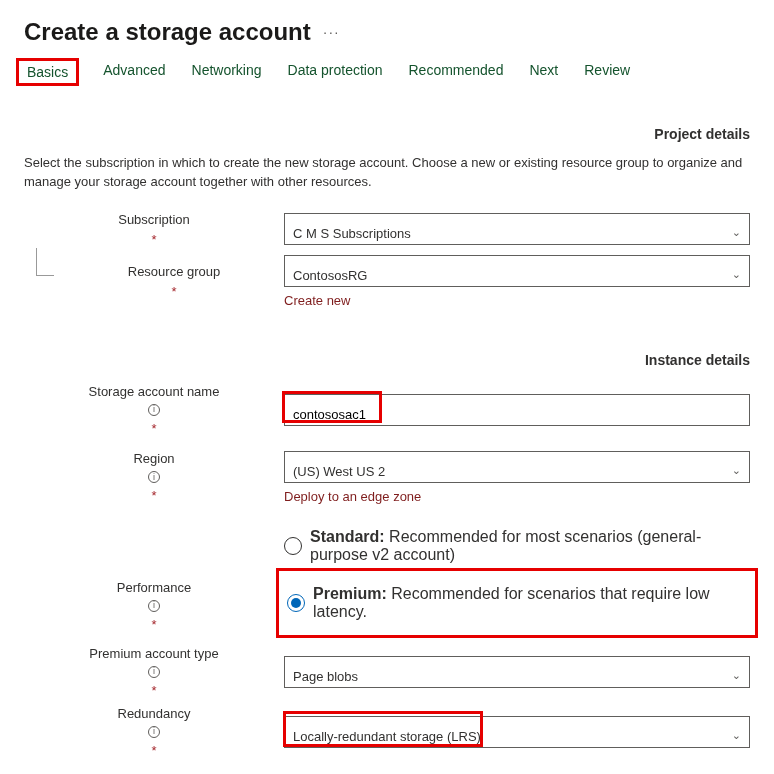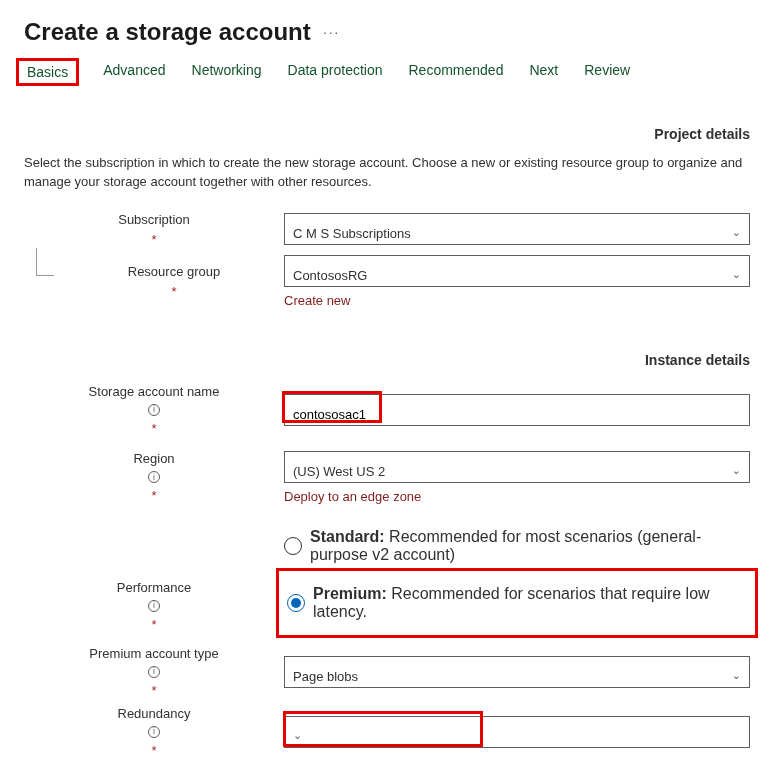--- a/index.html
+++ b/index.html
@@ -174,20 +174,21 @@
 </div>
 
 <div class="form-row" style="margin-top:6px;">
   <div class="label-col">
     <span>Redundancy</span>
     <span class="info-icon">i</span>
     <span class="req">*</span>
   </div>
   <div class="ctrl-col redund-wrap">
     <div class="select">
+      <span>Locally-redundant storage (LRS)</span>
       <span class="chev">⌄</span>
     </div>
     <div class="redund-hl"></div>
   </div>
 </div>
 
 <div class="divider"></div>
 <div class="footer">
   <div class="btn btn-primary">Review</div>
   <div class="spacer"></div>

